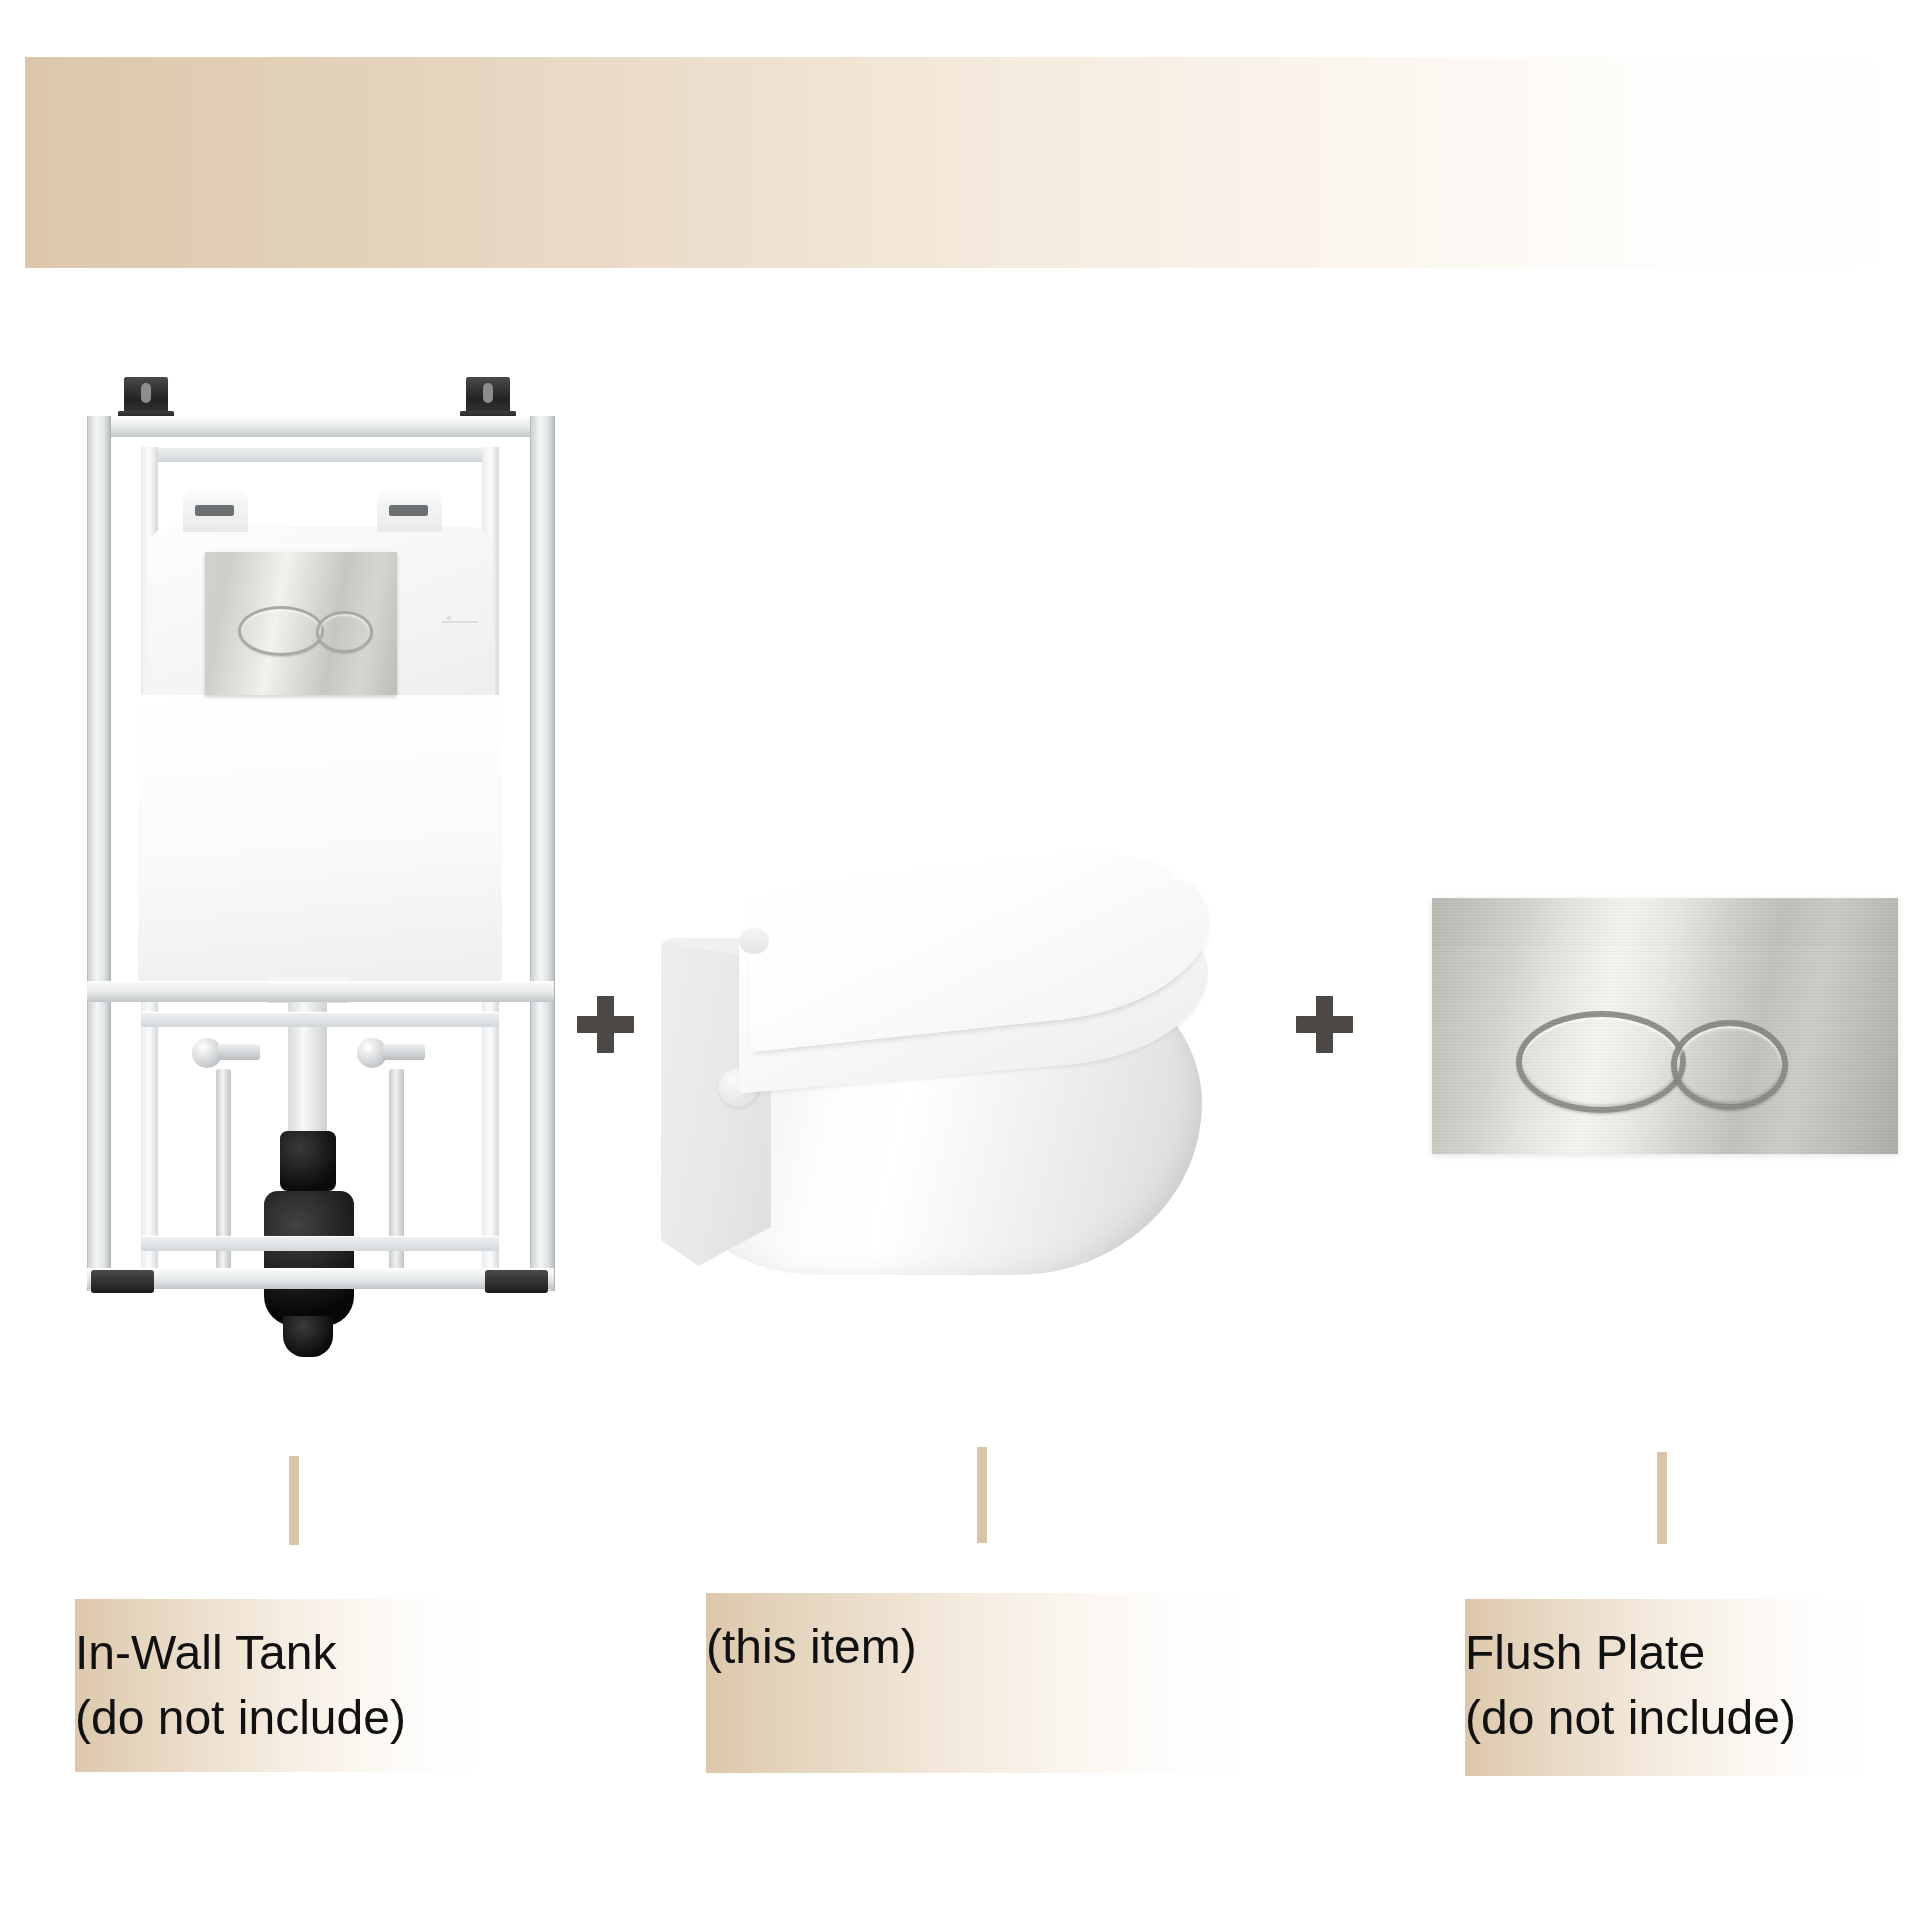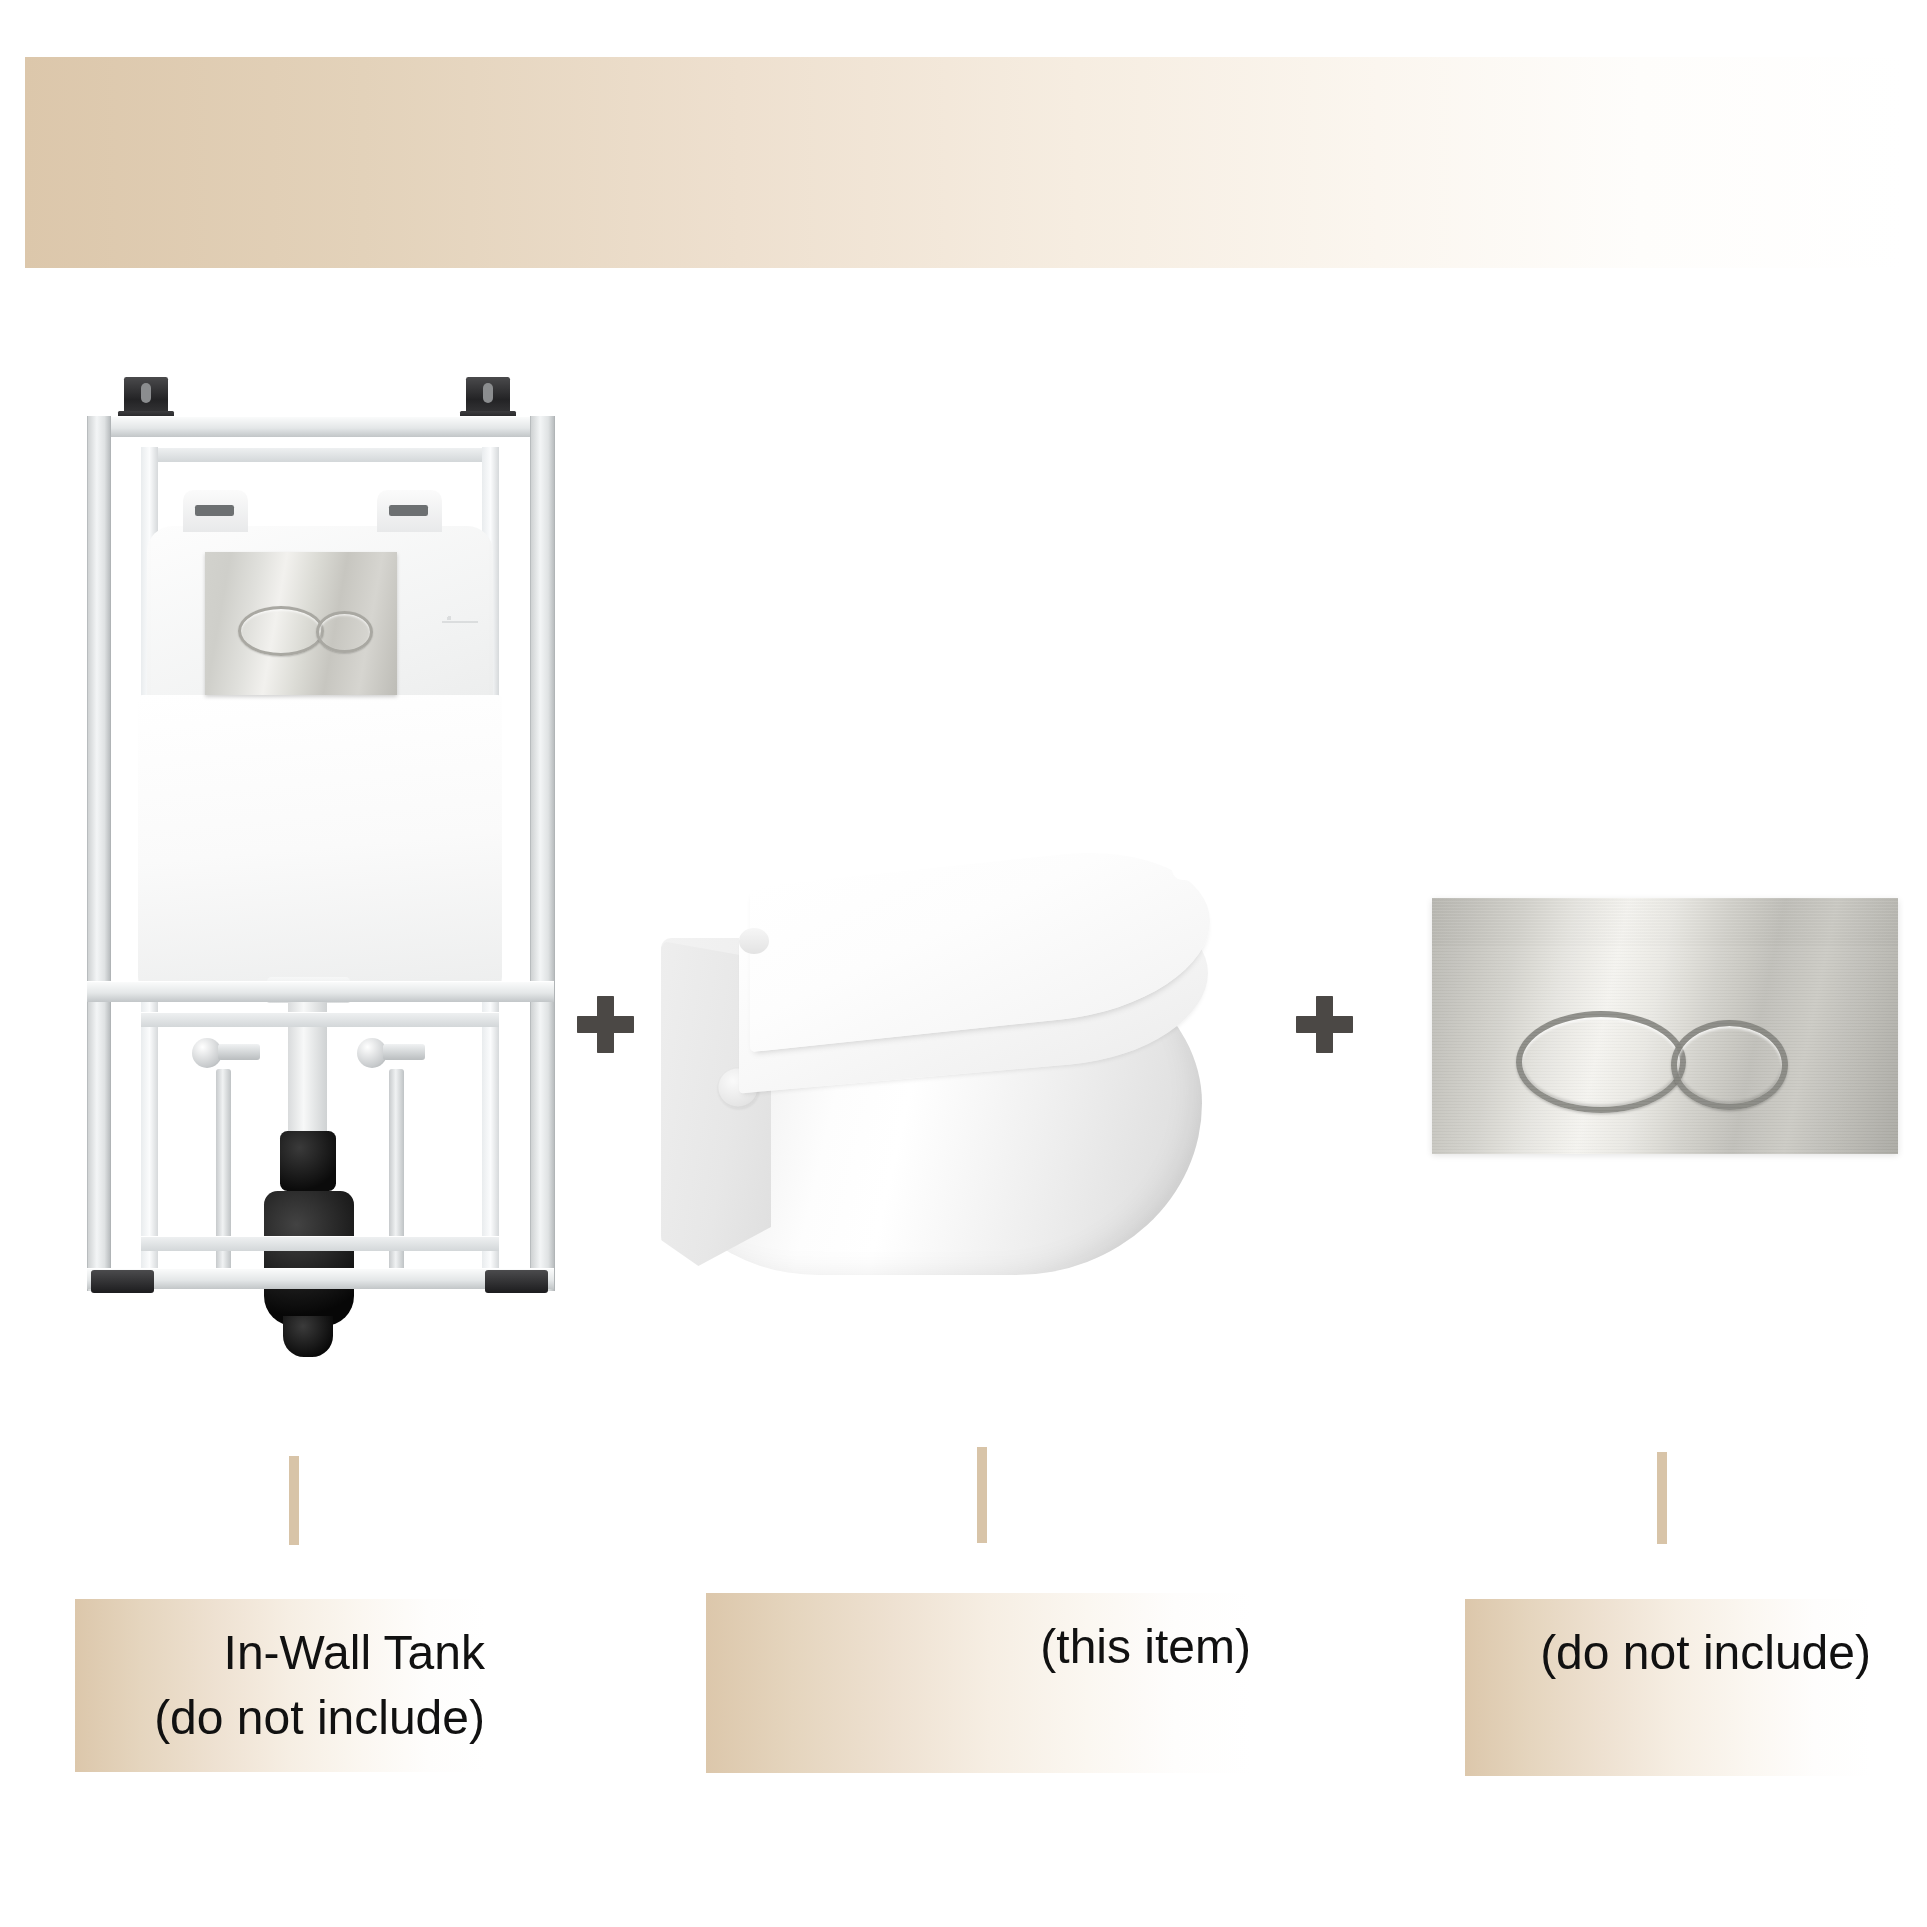--- a/index.html
+++ b/index.html
@@ -491,21 +491,21 @@
         #e5d5be 16%,
         #eee1d1 34%,
         #f6eee3 52%,
         #fbf7f1 70%,
         #fefdfc 86%,
         #ffffff 100%);
     color: #111111;
     font-family: "Liberation Sans", "DejaVu Sans", sans-serif;
     font-size: 48px;
     line-height: 65px;
-    text-align: right;
+    text-align: left;
     padding-top: 21px;
     box-sizing: border-box;
   }
   .caption-line { display: block; white-space: nowrap; }
   #caption-tank  { left: 75px;  top: 1599px; width: 410px; height: 173px; }
   #caption-bowl  { left: 706px;  top: 1593px; width: 545px; height: 180px; }
   #caption-plate { left: 1465px; top: 1599px; width: 406px; height: 177px; }
 </style>
 </head>
 <body>
@@ -586,15 +586,16 @@
 <div class="caption-box" id="caption-tank">
   <span class="caption-line">In-Wall Tank</span>
   <span class="caption-line">(do not include)</span>
 </div>
 
 <div class="caption-box" id="caption-bowl">
   <span class="caption-line">(this item)</span>
 </div>
 
 <div class="caption-box" id="caption-plate">
+  <span class="caption-line">Flush Plate</span>
   <span class="caption-line">(do not include)</span>
 </div>
 
 
 </body></html>

